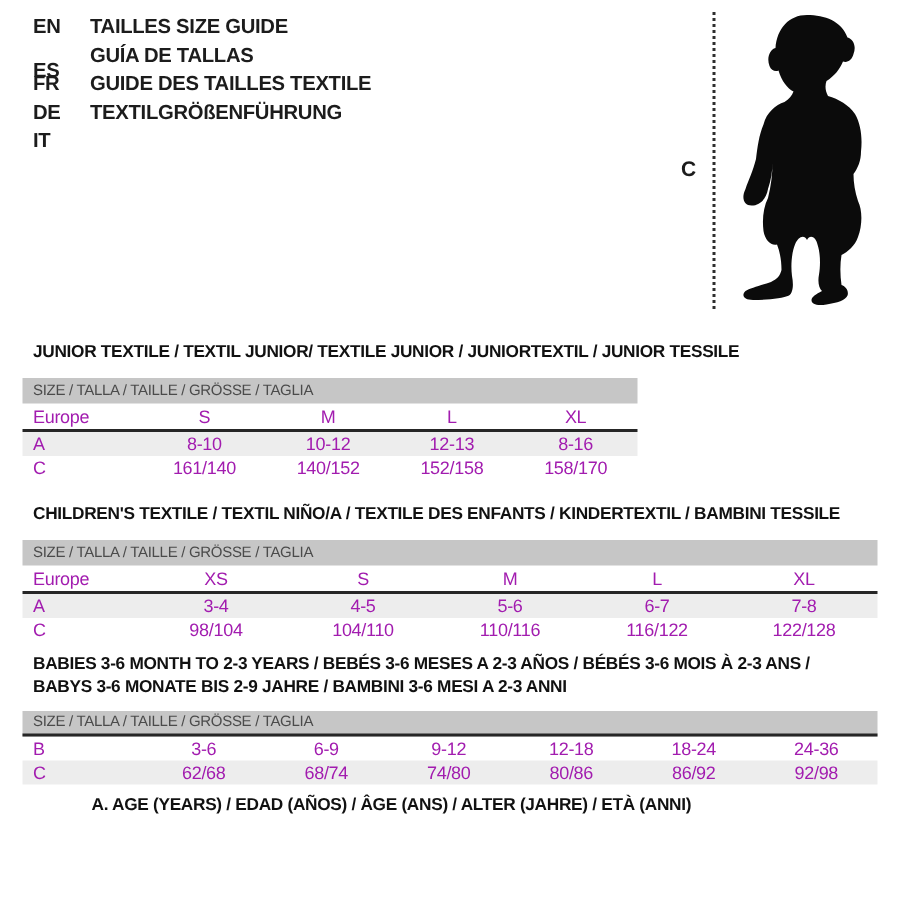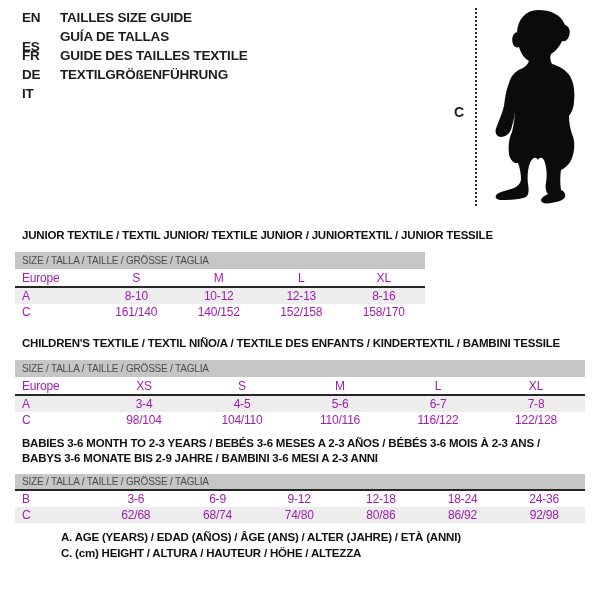--- a/index.html
+++ b/index.html
@@ -197,14 +197,13 @@
         <div class="cell">74/80</div>
         <div class="cell">80/86</div>
         <div class="cell">86/92</div>
         <div class="cell">92/98</div>
       </div>
     </div>
 </section>
 
 <section class="footnotes">
     <div class="footnote">A. AGE (YEARS) / EDAD (AÑOS) / ÂGE (ANS) / ALTER (JAHRE) / ETÀ (ANNI)</div>
-    <div class="footnote">C. (cm) HEIGHT / ALTURA / HAUTEUR / HÖHE / ALTEZZA</div>
   </section>
 
 </body></html>

